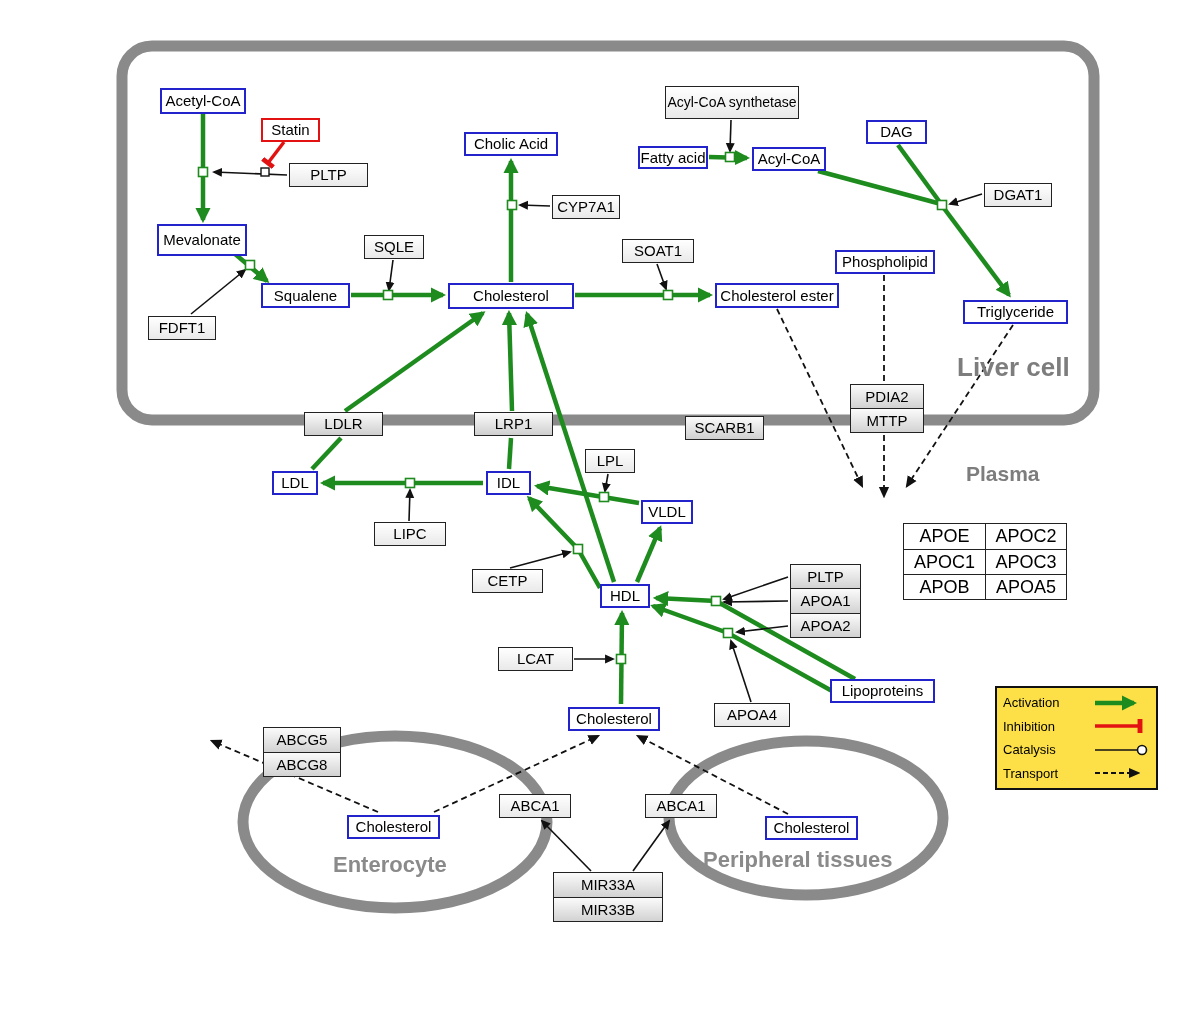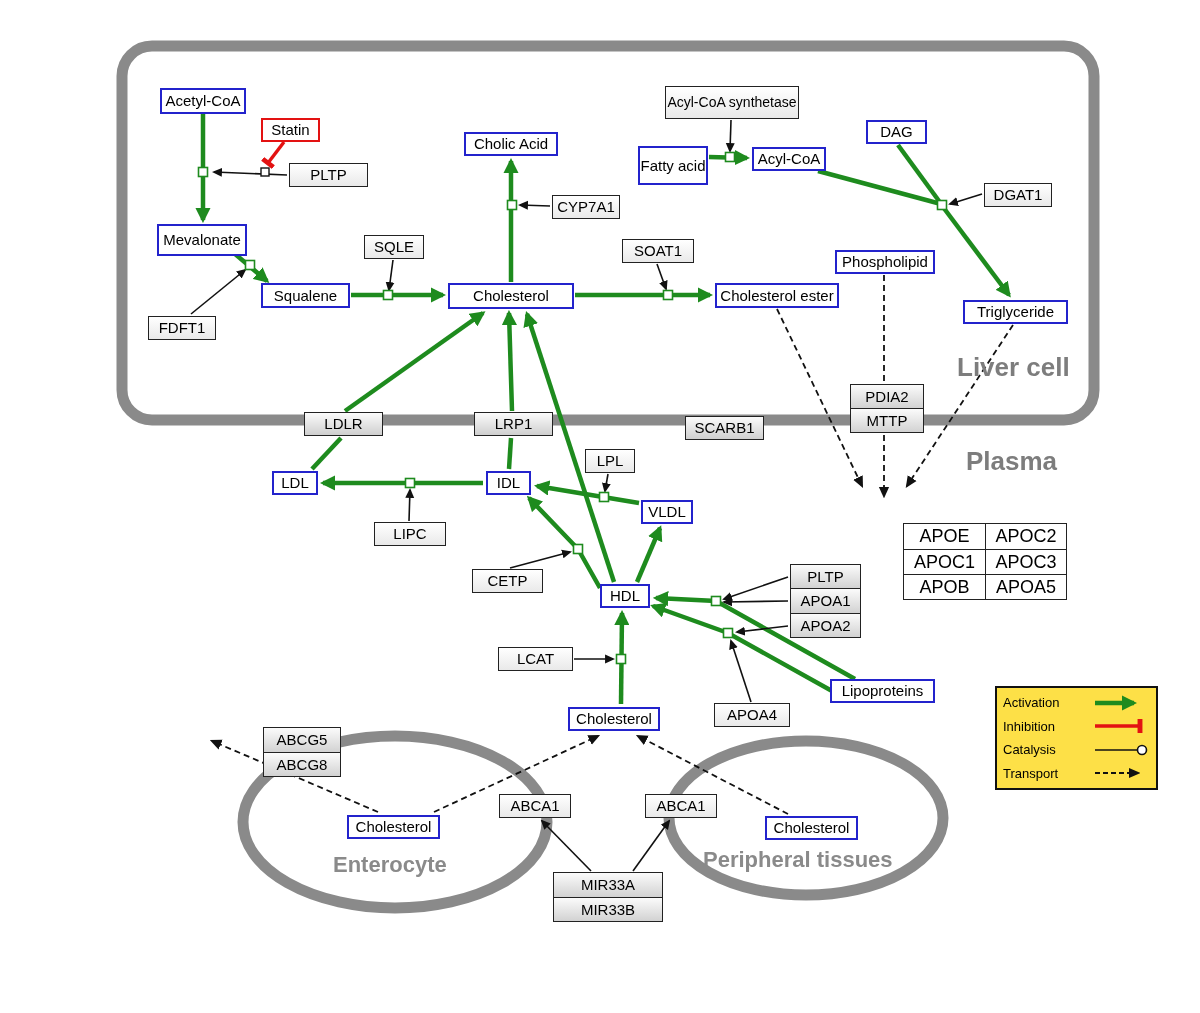--- a/index.html
+++ b/index.html
@@ -151,21 +151,21 @@
   <div class="box enz" style="left:289px;top:163px;width:79px;height:24px">PLTP</div>
   <div class="box met" style="left:157px;top:224px;width:90px;height:32px">Mevalonate</div>
   <div class="box enz" style="left:148px;top:316px;width:68px;height:24px">FDFT1</div>
   <div class="box met" style="left:261px;top:283px;width:89px;height:25px">Squalene</div>
   <div class="box enz" style="left:364px;top:235px;width:60px;height:24px">SQLE</div>
   <div class="box met" style="left:448px;top:283px;width:126px;height:26px">Cholesterol</div>
   <div class="box met" style="left:464px;top:132px;width:94px;height:24px">Cholic Acid</div>
   <div class="box enz" style="left:552px;top:195px;width:68px;height:24px">CYP7A1</div>
   <div class="box enz" style="left:622px;top:239px;width:72px;height:24px">SOAT1</div>
   <div class="box met" style="left:715px;top:283px;width:124px;height:25px">Cholesterol ester</div>
-  <div class="box met" style="left:638px;top:146px;width:70px;height:39px">Fatty acid</div>
+  <div class="box met" style="left:638px;top:146px;width:70px;height:23px">Fatty acid</div>
   <div class="box enz wrap" style="left:665px;top:86px;width:134px;height:33px">Acyl-CoA synthetase</div>
   <div class="box met" style="left:752px;top:147px;width:74px;height:24px">Acyl-CoA</div>
   <div class="box met" style="left:866px;top:120px;width:61px;height:24px">DAG</div>
   <div class="box enz" style="left:984px;top:183px;width:68px;height:24px">DGAT1</div>
   <div class="box met" style="left:835px;top:250px;width:100px;height:24px">Phospholipid</div>
   <div class="box met" style="left:963px;top:300px;width:105px;height:24px">Triglyceride</div>
 
   <div class="box mem" style="left:304px;top:412px;width:79px;height:24px">LDLR</div>
   <div class="box mem" style="left:474px;top:412px;width:79px;height:24px">LRP1</div>
   <div class="box mem" style="left:685px;top:416px;width:79px;height:24px">SCARB1</div>
@@ -208,21 +208,21 @@
   <div class="box met" style="left:347px;top:815px;width:93px;height:24px">Cholesterol</div>
   <div class="box enz" style="left:499px;top:794px;width:72px;height:24px">ABCA1</div>
   <div class="box enz" style="left:645px;top:794px;width:72px;height:24px">ABCA1</div>
   <div class="box met" style="left:765px;top:816px;width:93px;height:24px">Cholesterol</div>
   <div class="stack" style="left:553px;top:872px;width:110px;height:50px">
     <div class="cell">MIR33A</div>
     <div class="cell">MIR33B</div>
   </div>
 
   <div class="complabel" style="left:957px;top:352px;font-size:26px">Liver cell</div>
-  <div class="complabel" style="left:966px;top:446px;font-size:26px">Plasma</div>
+  <div class="complabel" style="left:966px;top:462px;font-size:21px">Plasma</div>
   <div class="complabel" style="left:333px;top:852px;font-size:22px;color:#8a8a8a">Enterocyte</div>
   <div class="complabel" style="left:703px;top:847px;font-size:22px;color:#8a8a8a">Peripheral tissues</div>
 
   <div id="legend">
     <div class="lrow">
       <span>Activation</span>
       <svg width="58" height="18">
         <line x1="3" y1="9" x2="42" y2="9" stroke="#1e8b1e" stroke-width="4.5" marker-end="url(#mA)"></line>
       </svg>
     </div>

